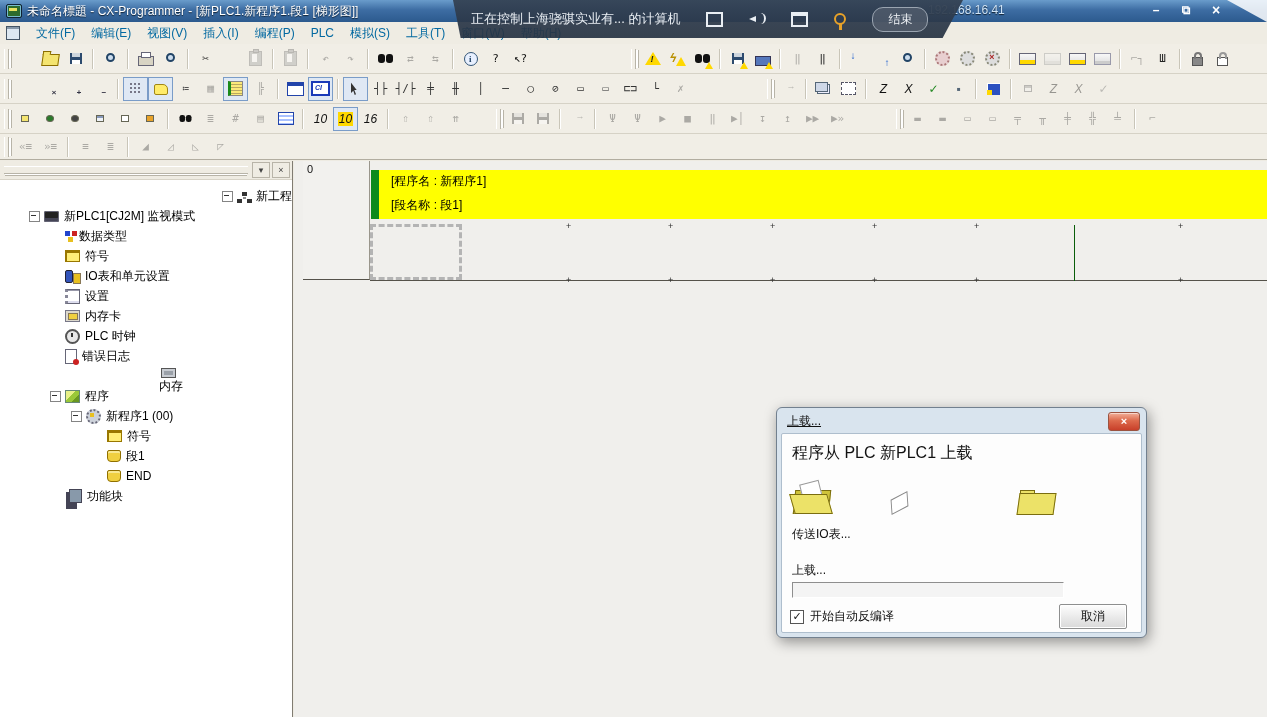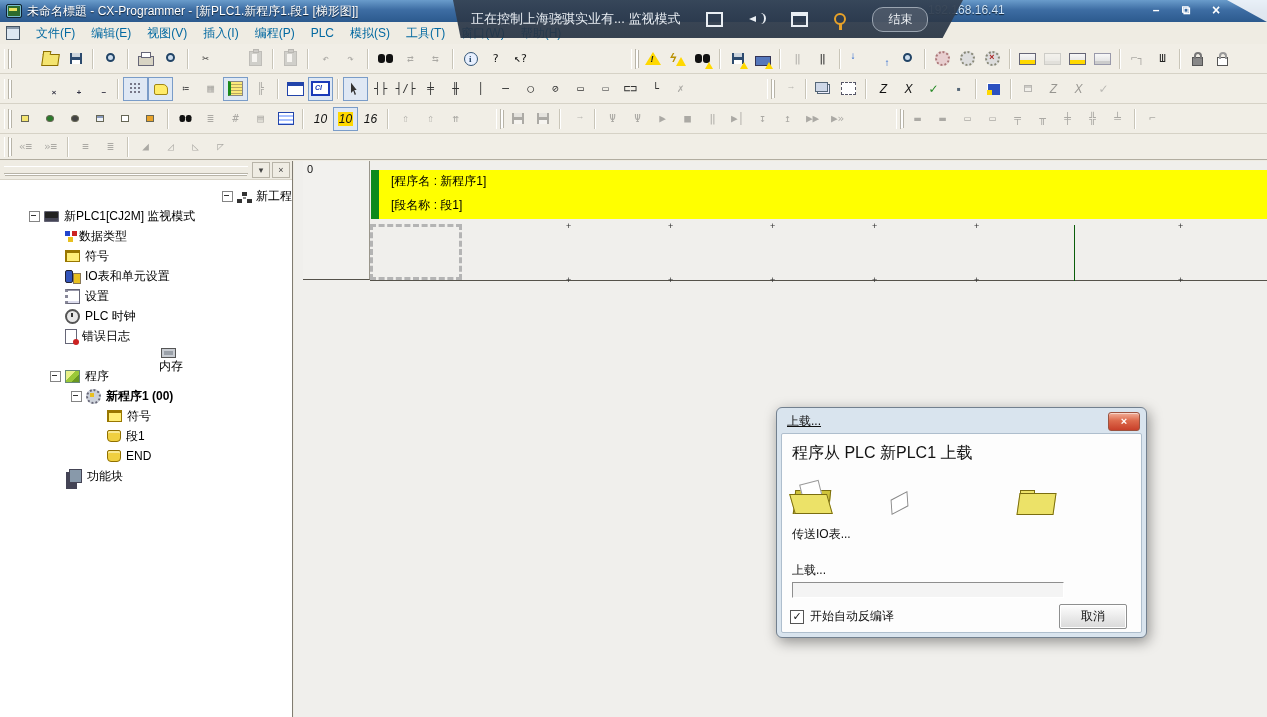--- a/index.html
+++ b/index.html
@@ -717,39 +717,44 @@
             <span class="ti ti-iotable"></span>
             <span class="tlabel">IO表和单元设置</span>
           </div>
           <div class="trow" style="padding-left: 50px;">
             <span class="exp-sp"></span>
             <span class="ti ti-settings"></span>
             <span class="tlabel">设置</span>
           </div>
           <div class="trow" style="padding-left: 50px;">
             <span class="exp-sp"></span>
+            <span class="ti ti-memcard"></span>
+            <span class="tlabel">内存卡</span>
+          </div>
+          <div class="trow" style="padding-left: 50px;">
+            <span class="exp-sp"></span>
             <span class="ti ti-clock"></span>
             <span class="tlabel">PLC 时钟</span>
           </div>
           <div class="trow" style="padding-left: 50px;">
             <span class="exp-sp"></span>
             <span class="ti ti-errorlog"></span>
             <span class="tlabel">错误日志</span>
           </div>
           <div class="trow" style="padding-left: 50px; flex-direction: column;">
             <span class="exp-sp"></span>
             <span class="ti ti-memory"></span>
             <span class="tlabel">内存</span>
           </div>
           <div class="trow" style="padding-left: 50px;">
             <span class="exp"></span>
             <span class="ti ti-program"></span>
             <span class="tlabel">程序</span>
           </div>
-          <div class="trow" style="padding-left: 71px; font-weight: bold;">
+          <div class="trow" style="padding-left: 71px;">
             <span class="exp"></span>
             <span class="ti ti-prgitem"></span>
             <span class="tlabel">新程序1 (00)</span>
           </div>
           <div class="trow" style="padding-left: 92px;">
             <span class="exp-sp"></span>
             <span class="ti ti-symtable"></span>
             <span class="tlabel">符号</span>
           </div>
           <div class="trow" style="padding-left: 92px;">
@@ -791,21 +796,21 @@
         <span class="gmark" style="left: 272px; top: 116px;">+</span>
         <span class="gmark" style="left: 374px; top: 116px;">+</span>
         <span class="gmark" style="left: 476px; top: 116px;">+</span>
         <span class="gmark" style="left: 578px; top: 116px;">+</span>
         <span class="gmark" style="left: 680px; top: 116px;">+</span>
         <span class="gmark" style="left: 884px; top: 116px;">+</span>
       </div>
   </div>
 
   <div id="banner">
-    <span id="banner-text">正在控制上海骁骐实业有... 监视模式</span>
+    <span id="banner-text">正在控制上海骁骐实业有... 的计算机</span>
     <span class="bico b-full"></span>
     <span class="bico b-spk"></span>
     <span class="bico b-win"></span>
     <span class="bico b-key"></span>
     <span id="end-btn">结束</span>
   </div>
 
   <div id="dialog">
     <span id="dlg-title">上载...</span>
     <div id="dlg-close">×</div>

